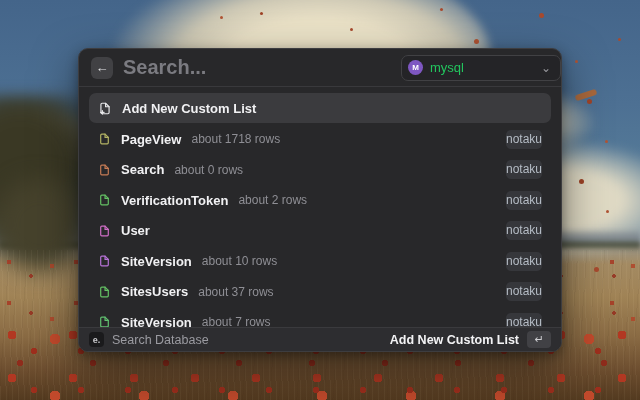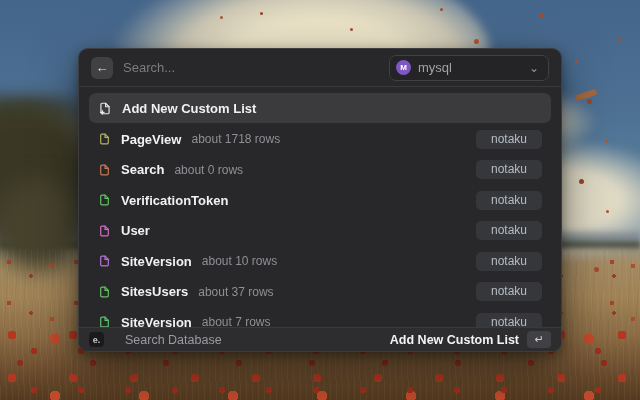--- a/index.html
+++ b/index.html
@@ -56,44 +56,44 @@
   .modal { position:absolute; left:78px; top:48px; width:484px; height:304px;
     background:#28282a; border:1px solid #3d3d40; border-radius:10px;
     box-shadow:0 18px 45px rgba(0,0,0,0.5), 0 4px 12px rgba(0,0,0,0.35);
     display:flex; flex-direction:column; overflow:hidden; }
 
   .mheader { height:38px; flex:none; display:flex; align-items:center; gap:10px;
     padding:0 12px; border-bottom:1px solid #39393c; }
   .back-btn { width:22px; height:22px; flex:none; background:#414144; border-radius:6px;
     color:#e2e2e4; display:flex; align-items:center; justify-content:center; font-size:13px; cursor:pointer; }
   .search-input { flex:1; background:transparent; border:none; outline:none;
-    color:#fef9c3; font-size:13px; font-family:"Liberation Sans",sans-serif; caret-color:#d8d8d8; }
+    color:#fef9c3; font-size:20px; font-family:"Liberation Sans",sans-serif; caret-color:#d8d8d8;font-weight:bold; }
   .search-input::placeholder { color:#7b7b81; }
   .db-select { width:160px; height:26px; flex:none; display:flex; align-items:center; gap:7px;
     padding:0 9px 0 6px; background:#242427; border:1px solid #414144; border-radius:7px; cursor:pointer; }
   .db-icon { width:15px; height:15px; flex:none; border-radius:50%; background:#7e57c2;
     color:#fff; font-size:8px; font-weight:bold; display:flex; align-items:center; justify-content:center; }
-  .db-label { color:#a3a3a3; font-size:13px; }
+  .db-label { color:#22c55e; font-size:13px; }
   .db-chevron { margin-left:auto; color:#96969b; font-size:12px; line-height:8px; }
 
   .mlist { flex:1; overflow:hidden; padding:6px 10px 0; }
   .row { height:30.5px; display:flex; align-items:center; gap:10px; padding:0 9px;
     border-radius:7px; cursor:pointer; }
   .row.selected { background:#3b3b3e; height:30px; margin-bottom:1px; }
   .row-icon { flex:none; display:flex; }
   .row-name { color:#f1f1f3; font-size:13px; font-weight:bold; white-space:nowrap; }
   .row-meta { color:#8f8f95; font-size:12px; white-space:nowrap; }
   .badge { margin-left:auto; background:#36373b; color:#b5bcc5; font-size:12px;
-    padding:2px 15px 3px; border-radius:5px;text-align:right; }
+    padding:2px 0 3px; border-radius:5px;text-align:right; }
 
   .mfooter { height:24px; flex:none; background:#2d2d30; border-top:1px solid #3a3a3d;
     display:flex; align-items:center; gap:8px; padding:0 10px; }
   .app-icon { width:15px; height:15px; flex:none; background:#1a1a1c; border-radius:4px;
     color:#c9c9cd; font-size:9px; font-weight:bold; display:flex; align-items:center; justify-content:center; }
-  .footer-label { color:#9b9ba1; font-size:12.5px;margin-left:13px; }
+  .footer-label { color:#9b9ba1; font-size:12.5px; }
   .footer-right { margin-left:auto; display:flex; align-items:center; gap:8px; }
   .footer-action { color:#f3f3f5; font-size:12.5px; font-weight:bold; cursor:pointer; }
   .keycap { width:24px; height:17px; background:#414145; border-radius:4px; color:#cfcfd3;
     display:flex; align-items:center; justify-content:center; font-size:11px; }
 </style>
 </head>
 <body>
 
 <div class="bg">
   <div class="sky"></div>
@@ -165,20 +165,21 @@
     </div>
 
     <div class="row">
       <span class="row-icon" style="color: rgb(100, 192, 100);">
         <svg width="13" height="14" viewBox="0 0 24 24" fill="none" stroke="currentColor" stroke-width="2.2" stroke-linecap="round" stroke-linejoin="round">
             <path d="M13 3H7a2 2 0 0 0-2 2v14a2 2 0 0 0 2 2h10a2 2 0 0 0 2-2V9z"></path>
             <path d="M13 3v6h6"></path>
           </svg>
       </span>
       <span class="row-name">VerificationToken</span>
+      <span class="row-meta">about 2 rows</span>
       <span class="badge">notaku</span>
     </div>
 
     <div class="row">
       <span class="row-icon" style="color: rgb(207, 110, 198);">
         <svg width="13" height="14" viewBox="0 0 24 24" fill="none" stroke="currentColor" stroke-width="2.2" stroke-linecap="round" stroke-linejoin="round">
             <path d="M13 3H7a2 2 0 0 0-2 2v14a2 2 0 0 0 2 2h10a2 2 0 0 0 2-2V9z"></path>
             <path d="M13 3v6h6"></path>
           </svg>
       </span>

